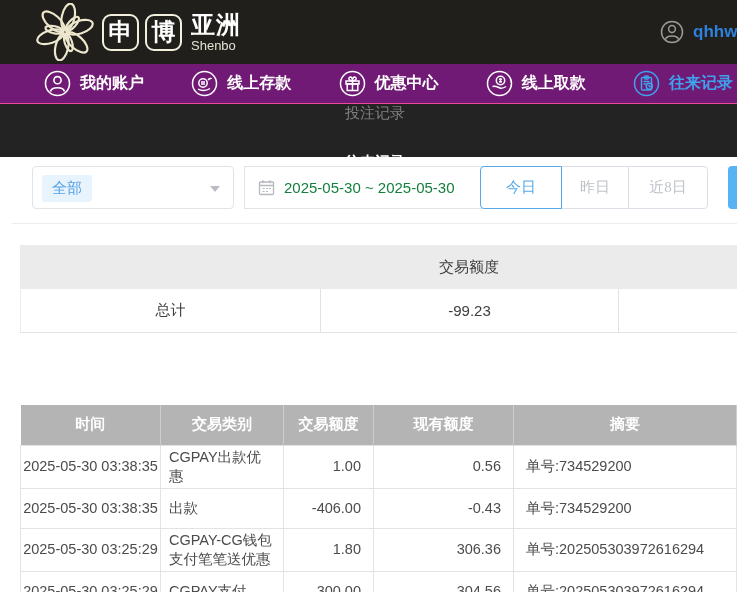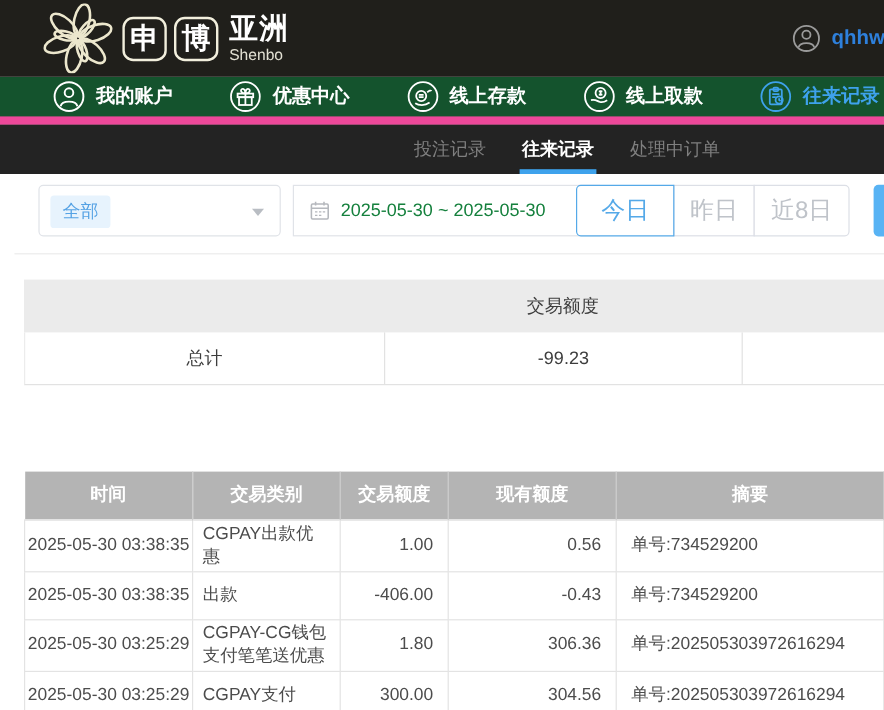--- a/index.html
+++ b/index.html
@@ -25,34 +25,34 @@
   .logo-region .zh { color:#fff; font-size:24px; font-weight:bold; letter-spacing:1px; }
   .logo-region .en { color:#e3e1d4; font-size:13px; margin-top:2px; }
   .user-block {
     position:absolute; left:660px; top:0; height:64px;
     display:flex; align-items:center; gap:9px; white-space:nowrap;
   }
   .user-name { color:#2e80dc; font-size:17px; font-weight:bold; }
 
   
   .main-nav {
-    height:40px; background:#14532d; display:flex; align-items:center;
+    height:40px; background:#701a75; display:flex; align-items:center;
     justify-content:space-between; padding:0 4px 0 44px;
-    border-bottom:7px solid #ec4899;
+    border-bottom:1px solid #ec4899;
     text-align:right;
   }
   .nav-item { display:flex; align-items:center; gap:9px; color:#fff;
     font-size:16px; font-weight:bold; cursor:pointer; }
   .nav-item svg { display:block; }
   .nav-item.active { color:#3ea2ec; }
 
   
   .sub-nav {
-    height:41px; background:#232323; display:flex; align-items:stretch;
-    padding-left:345px; gap:30px;
+    height:53px; background:#232323; display:flex; align-items:stretch;
+    padding-left:345px; gap:30px;flex-direction:column;
   }
   .sub-tab {
     display:flex; align-items:center; color:#7f7f7f; font-size:15px;
     position:relative; cursor:pointer;
   }
   .sub-tab.active { color:#ffffff; font-weight:bold; }
   .sub-tab.active::after {
     content:""; position:absolute; left:-2px; right:-2px; bottom:0;
     height:4px; background:#3ea2ec;
   }
@@ -75,22 +75,22 @@
   }
   .date-box {
     position:absolute; left:232px; top:9px; width:256px; height:43px;
     border:1px solid #e0e3e8; border-radius:0; display:flex;
     align-items:center; padding-left:13px; gap:9px; color:#15803d;
     font-size:15px; cursor:pointer; background:#fff;
   }
   .btn-group { position:absolute; left:468px; top:9px; display:flex; }
   .quick-btn {
     height:43px; border:1px solid #dcdfe6; background:#fff; color:#bfc3c9;
-    font-size:20px; margin-left:-1px; cursor:pointer; padding:0;
-    font-family:Liberation Sans, sans-serif;
+    font-size:15px; margin-left:-1px; cursor:pointer; padding:0;
+    font-family:Liberation Serif, serif;
   }
   .quick-btn:first-child { border-radius:4px 0 0 4px; margin-left:0; }
   .quick-btn:last-child { border-radius:0 4px 4px 0; }
   .quick-btn.active { color:#55a9e8; border-color:#55a9e8; position:relative; z-index:2; }
   .w1{width:82px}.w2{width:68px}.w3{width:80px}
   .submit-btn {
     position:absolute; left:716px; top:9px; width:48px; height:43px;
     background:#58b3f4; border:none; border-radius:4px; cursor:pointer;
   }
 
@@ -165,37 +165,37 @@
         <circle cx="13.5" cy="10.2" r="3.6"></circle>
         <path d="M6.5 21.5 C7.6 16.4 19.4 16.4 20.5 21.5"></path>
       </g>
     </svg>
     <span>我的账户</span>
   </div>
   <div class="nav-item">
     <svg width="27" height="27" viewBox="0 0 27 27">
       <g fill="none" stroke="#fff" stroke-width="1.5">
         <circle cx="13.5" cy="13.5" r="12"></circle>
+        <circle cx="12" cy="13" r="4.2"></circle>
+        <path d="M10 12 h4 M10 14 h4"></path>
+        <path d="M7 19 c3 2 8 2.3 12 -0.5 M17 10 c1.5 -1.5 3 -2 3.5 -1"></path>
+      </g>
+    </svg>
+    <span>线上存款</span>
+  </div>
+  <div class="nav-item">
+    <svg width="27" height="27" viewBox="0 0 27 27">
+      <g fill="none" stroke="#fff" stroke-width="1.5">
+        <circle cx="13.5" cy="13.5" r="12"></circle>
         <rect x="7" y="11" width="13" height="3"></rect>
         <rect x="8.2" y="14" width="10.6" height="6.5"></rect>
         <path d="M13.5 11 v9.5 M13.5 11 C10 11 8.8 8.2 10.8 7.2 C12.6 6.4 13.5 8.8 13.5 11 C13.5 8.8 14.4 6.4 16.2 7.2 C18.2 8.2 17 11 13.5 11"></path>
       </g>
     </svg>
     <span>优惠中心</span>
-  </div>
-  <div class="nav-item">
-    <svg width="27" height="27" viewBox="0 0 27 27">
-      <g fill="none" stroke="#fff" stroke-width="1.5">
-        <circle cx="13.5" cy="13.5" r="12"></circle>
-        <circle cx="12" cy="13" r="4.2"></circle>
-        <path d="M10 12 h4 M10 14 h4"></path>
-        <path d="M7 19 c3 2 8 2.3 12 -0.5 M17 10 c1.5 -1.5 3 -2 3.5 -1"></path>
-      </g>
-    </svg>
-    <span>线上存款</span>
   </div>
   <div class="nav-item">
     <svg width="27" height="27" viewBox="0 0 27 27">
       <g fill="none" stroke="#fff" stroke-width="1.5">
         <circle cx="13.5" cy="13.5" r="12"></circle>
         <circle cx="14.5" cy="10.5" r="4.2"></circle>
         <path d="M14.5 8.2 v4.6 M13 9.2 h3 M13 11.8 h3"></path>
         <path d="M6.5 16.5 c3.5 -1 5.5 1 7.5 1.5 c2.5 0.6 4.5 -0.5 6 -1.5"></path>
       </g>
     </svg>

